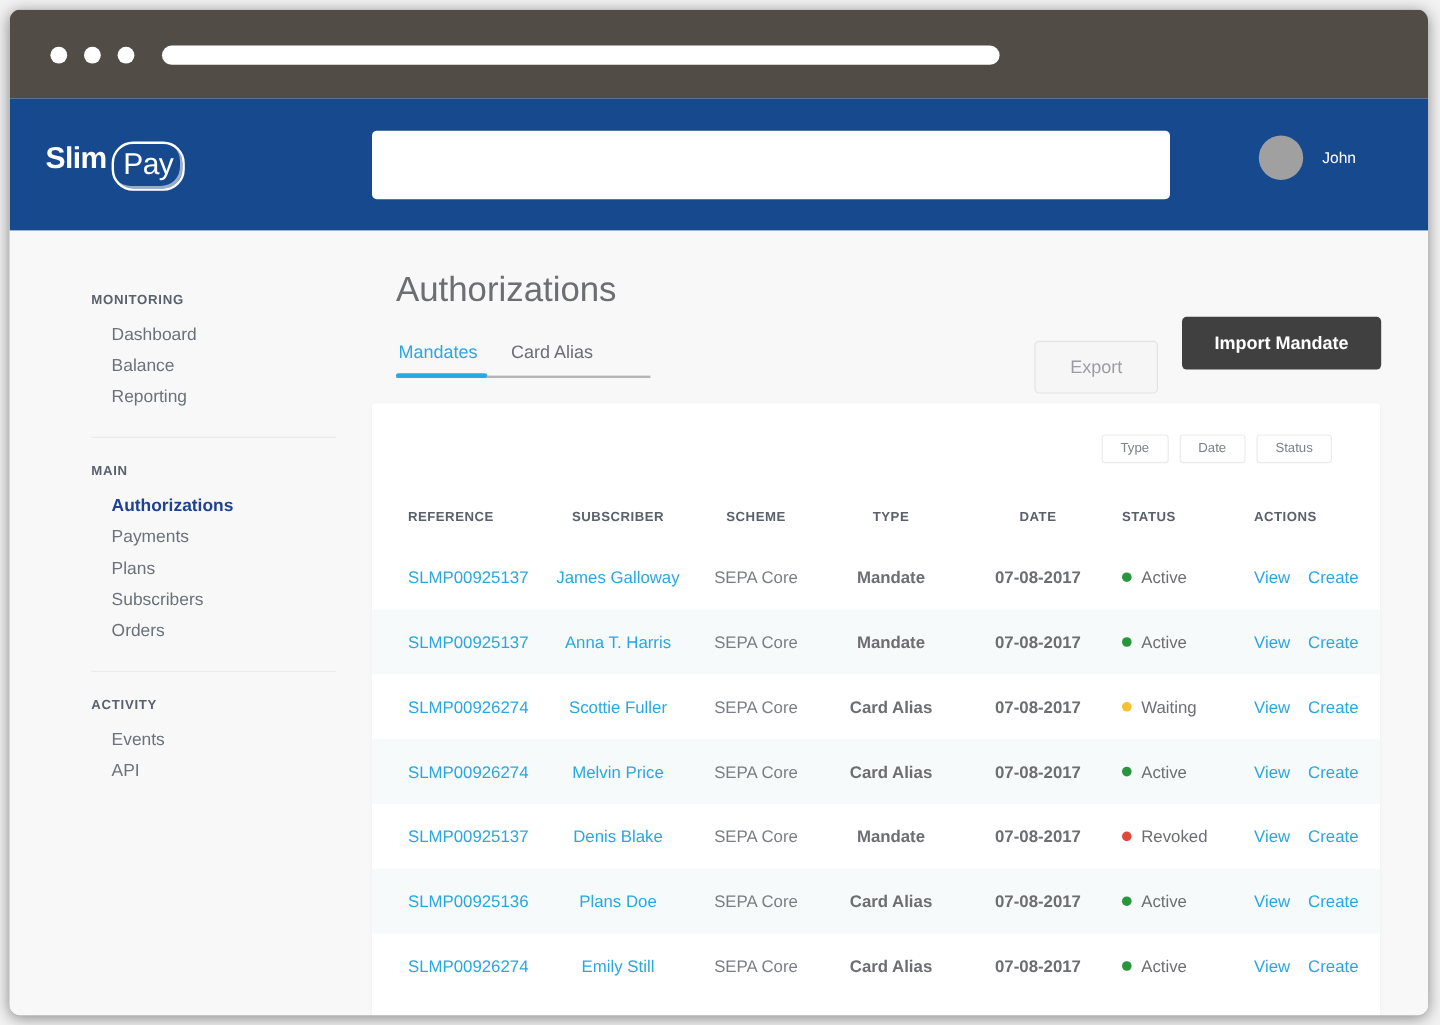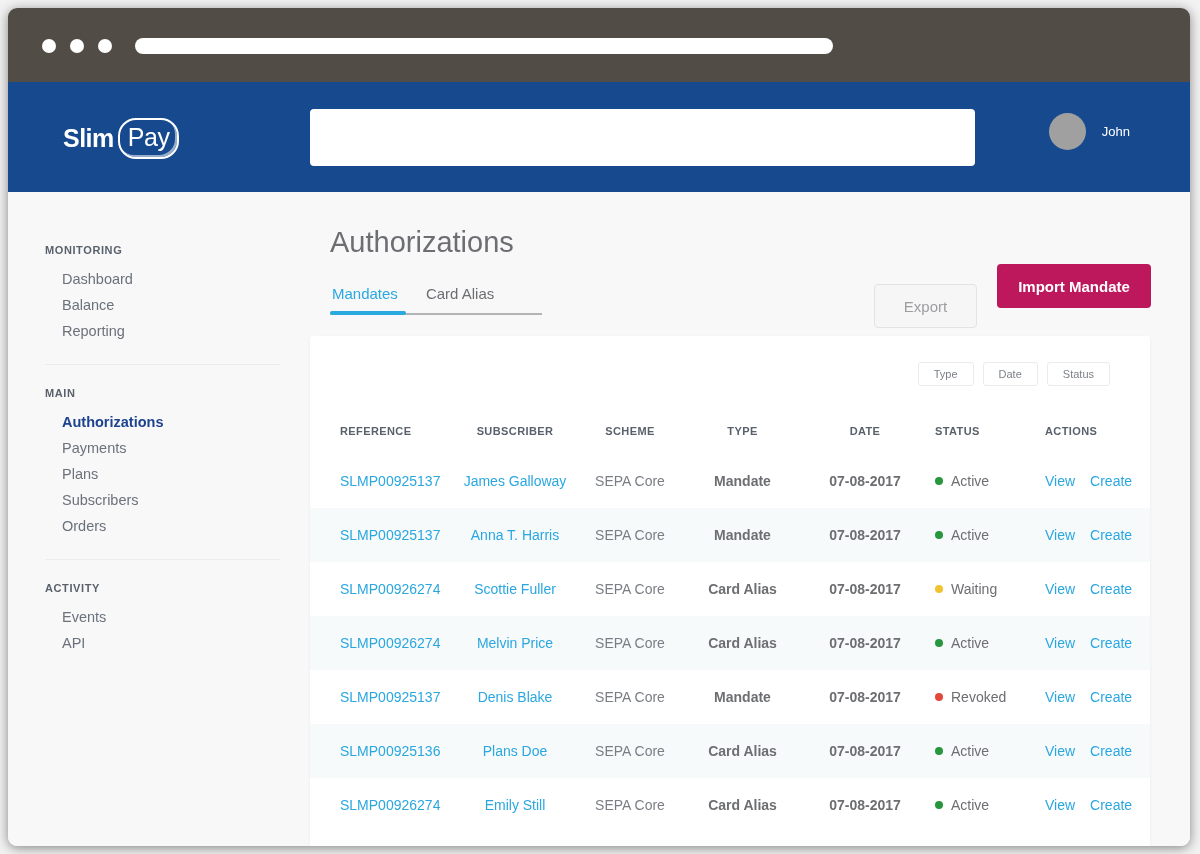--- a/index.html
+++ b/index.html
@@ -12,53 +12,53 @@
 
   
   .chrome { height:74px; background:#524c47; position:relative; flex:0 0 auto; }
   .chrome .dot { position:absolute; top:31px; width:14px; height:14px;
     border-radius:50%; background:#ffffff; }
   .chrome .url { position:absolute; left:127px; top:30px; width:698px; height:16px;
     background:#ffffff; border-radius:8px; }
 
   
   .appbar { height:110px; background:#17498e; position:relative; flex:0 0 auto; }
-  .logo { position:absolute; left:55px; top:36px; display:flex; align-items:center;
+  .logo { position:absolute; left:30px; top:36px; display:flex; align-items:flex-start;
     color:#fff; font-size:25px; font-weight:bold; letter-spacing:-0.5px; }
   .logo .pay { display:inline-block; margin-left:4px; border:2px solid #fff;
     border-radius:18px; padding:3px 8px 5px 8px; font-weight:400;
     box-shadow:inset -2px -2px 0 rgba(255,255,255,.55); }
   .searchbox { position:absolute; left:302px; top:27px; width:665px; height:57px;
     background:#ffffff; border:none; border-radius:4px; outline:none;
     font-size:16px; padding:0 14px; color:#444; }
   .user { position:absolute; right:60px; top:31px; display:flex; align-items:center; }
   .avatar { width:37px; height:37px; border-radius:50%; background:#a0a0a0; }
   .username { color:#ffffff; font-size:13px; margin-left:16px; }
 
   
   .content { flex:1 1 auto; display:flex; background:#f8f8f9; overflow:hidden; }
 
   
   .sidebar { width:302px; flex:0 0 auto; padding:52px 30px 0 37px; }
-  .side-section { padding-bottom:20px; margin-bottom:22px; border-bottom:1px solid #ececee; }
+  .side-section { padding-bottom:20px; margin-bottom:22px; border-bottom:1px solid #ececee;margin-left:31px; }
   .side-section:last-child { border-bottom:none; }
   .side-title { font-size:11px; font-weight:bold; letter-spacing:.6px;
     color:#59626c; text-transform:uppercase; margin-bottom:10px; }
   .side-list div { font-size:14.5px; color:#6b727b; padding:5px 0 5px 17px;
     cursor:pointer; }
   .side-list div.active { color:#1d428f; font-weight:bold; }
 
   
   .main { flex:1 1 auto; position:relative; }
   .page-title { margin:34px 0 0 20px; font-size:29px; font-weight:400; color:#6d6e72; }
   .toolbar { position:absolute; top:72px; right:39px; display:flex; gap:20px; }
   .btn { height:44px; border-radius:4px; font-size:15px; cursor:pointer;
     font-family:"Liberation Sans", sans-serif; }
   .btn-export { width:103px; background:#f6f6f6; border:1px solid #e3e3e4; color:#9d9da1;margin-top:20px; }
-  .btn-import { width:154px; background:#be185d; border:none; color:#ffffff; font-weight:bold; }
+  .btn-import { width:166px; background:#404040; border:none; color:#ffffff; font-weight:bold; }
 
   .tabs { margin:26px 0 0 22px; display:flex; width:210px; position:relative; }
   .tab { font-size:15px; padding:0 0 12px 0; margin-right:28px; cursor:pointer;
     color:#6d6e72; position:relative; }
   .tab.active { color:#29a9e0; }
   .tab.active::after { content:""; position:absolute; left:-2px; right:-8px; bottom:-1px;
     height:4px; border-radius:3px; background:#29a9e0; z-index:1; }
   .tabs::after { content:""; position:absolute; left:-2px; bottom:-1px; width:212px;
     height:2px; background:#b3b4b6; }
 

